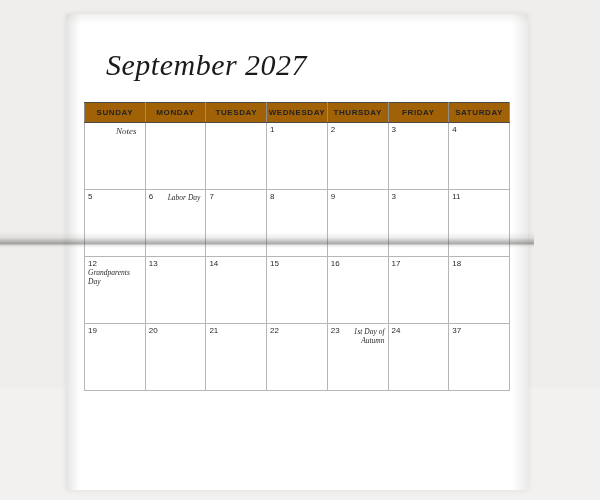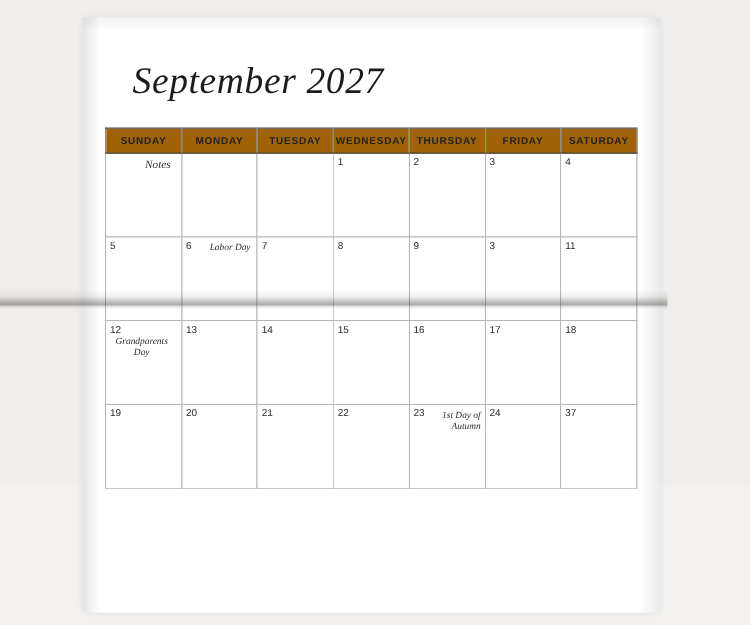--- a/index.html
+++ b/index.html
@@ -144,21 +144,20 @@
   }
 
   .event.centered {
     left: 18px;
     text-align: right;
   }
 
   .event.below {
     left: 3px;
     top: 11px;
-    text-align: center;
     right: 6px;
   }
 
   .empty-cell {
     background: #ffffff;
   }
 </style>
 </head>
 <body>
 

